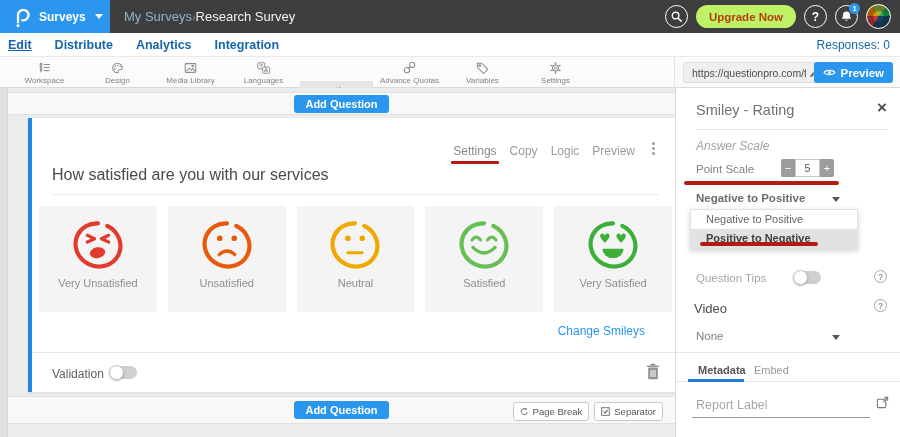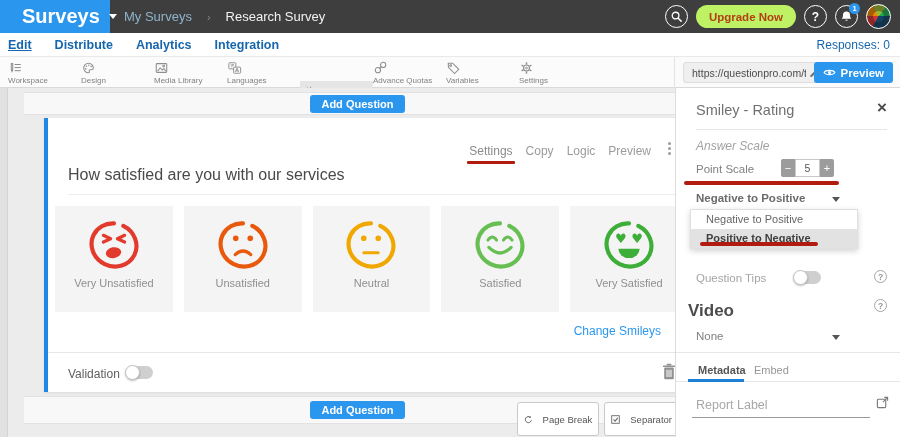--- a/index.html
+++ b/index.html
@@ -5,23 +5,23 @@
   * { margin:0; padding:0; box-sizing:border-box; }
   html,body { background:#fff; }
   .app {
     position:relative; width:900px; height:437px; overflow:hidden;
     font-family:"Liberation Sans", sans-serif; background:#ececec;
   }
   
   .topbar { position:absolute; top:0; left:0; width:900px; height:33px; background:#3e3e3e; }
   .logo-block { position:absolute; left:0; top:0; width:110px; height:33px; background:#2b96ee;
     display:flex; align-items:center; padding-left:13px; gap:9px; cursor:pointer; }
-  .logo-block .product { color:#fff; font-size:20px; font-weight:bold; }
+  .logo-block .product { color:#fff; font-size:12px; font-weight:bold; }
   .caret-w { width:0; height:0; border-left:4px solid transparent; border-right:4px solid transparent; border-top:5px solid #fff; }
-  .crumbs { position:absolute; left:124px; top:0; height:33px; display:flex; align-items:center; gap:15px; font-size:13px; }
+  .crumbs { position:absolute; left:124px; top:0; height:33px; display:flex; align-items:center; gap:0; font-size:13px; }
   .crumb-parent { color:#8fb3cc; }
   .crumb-sep { color:#8a8a8a; font-size:11px; }
   .crumb-current { color:#f2f2f2; }
   .topbar-right { position:absolute; right:9px; top:0; height:33px; display:flex; align-items:center; gap:8px; }
   .circ-icon { width:23px; height:23px; border:1.5px solid #fff; border-radius:50%;
     display:flex; align-items:center; justify-content:center; color:#fff; font-size:12px; font-weight:bold; }
   .upgrade-btn { height:23px; background:#bef264; border:none; border-radius:12px; color:#b23f16;
     font-family:inherit; font-size:11.5px; font-weight:bold; padding:0 13px; cursor:pointer; }
   .bell-wrap { position:relative; }
   .badge { position:absolute; top:-3px; right:-3px; width:11px; height:11px; background:#2b96ee;
@@ -32,46 +32,46 @@
   
   .navbar { position:absolute; top:33px; left:0; width:900px; height:24px; background:#fff; border-bottom:1px solid #e9e9e9; }
   .nav-tabs { position:absolute; left:8px; top:0; height:24px; display:flex; align-items:center; gap:23px; }
   .nav-tab { font-size:12.5px; font-weight:bold; color:#1766ad; cursor:pointer; }
   .nav-tab.active { text-decoration:underline; }
   .responses { position:absolute; right:10px; top:0; height:24px; display:flex; align-items:center;
     font-size:12px; color:#1766ad; cursor:pointer; }
   
   .toolbar { position:absolute; top:57px; left:0; width:900px; height:31px; background:#fbfbfb; border-bottom:1px solid #d9d9d9; }
   .tool-items { position:absolute; left:8px; top:0; display:flex; }
-  .tool-item { width:73px; height:31px; display:flex; flex-direction:column; align-items:flex-start;
+  .tool-item { width:73px; height:31px; display:flex; flex-direction:column; align-items:center;
     justify-content:center; gap:1px; cursor:pointer; }
   .tool-item.active { background:#e5e5e5;margin-top:24px; }
   .tool-item svg { display:block; }
   .tool-label { font-size:8px; color:#828282; white-space:nowrap; }
   .tool-divider { position:absolute; right:225px; top:0; height:31px; border-left:1px solid #e3e3e3; }
   .url-box { position:absolute; right:75px; top:5px; width:142px; height:21px; background:#efefef;
     border:1px solid #ddd; border-radius:3px; }
   .url-input { width:100%; height:100%; border:none; background:transparent; font-family:inherit;
     font-size:10.5px; color:#4c4c4c; padding:0 18px 0 8px; outline:none; }
   .url-pencil { position:absolute; right:4px; top:4px; cursor:pointer; }
   .preview-btn { position:absolute; right:7px; top:5px; height:21px; background:#2b96ee; border:none;
     border-radius:3px; color:#fff; font-family:inherit; font-size:11.5px; font-weight:bold;
     display:flex; align-items:center; gap:5px; padding:0 9px; cursor:pointer; }
   
   .main { position:absolute; top:88px; left:0; width:900px; height:349px; background:#ececec; }
   .scroll-strip { position:absolute; left:0; top:0; width:8px; height:349px; background:#e1e1e1; border-right:1px solid #d4d4d4; }
-  .content { position:absolute; left:24px; top:0; width:667px; height:349px;text-decoration:underline; }
+  .content { position:absolute; left:8px; top:0; width:667px; height:349px;text-decoration:underline; }
   .addq-bar { position:absolute; left:0; width:667px; background:#f8f8f8; border-top:1px solid #e2e2e2;
     border-bottom:1px solid #e2e2e2; display:flex; align-items:center; justify-content:center; }
   .addq-bar.one { top:4px; height:23px; }
   .addq-bar.two { top:308px; height:28px; }
   .add-q { background:#2b96ee; border:none; border-radius:3px; color:#fff; font-family:inherit;
     font-size:11px; font-weight:bold; padding:3px 11px; cursor:pointer; }
   .bar2-right { position:absolute; right:12px; top:5px; display:flex; gap:5px; }
-  .small-btn { display:flex; align-items:center; gap:10px; height:34px; background:#fff;
+  .small-btn { display:flex; align-items:center; gap:4px; height:19px; background:#fff;
     border:1px solid #c9c9c9; border-radius:3px; font-family:inherit; font-size:9.5px; color:#555;
     padding:0 6px; cursor:pointer; }
   
   .card { position:absolute; left:20px; top:30px; width:647px; height:274px; background:#fff;
     border-left:4px solid #1f87e4; box-shadow:0 1px 2px rgba(0,0,0,.08); }
   .card-tabs { position:absolute; top:26px; right:40px; display:flex; gap:13px; font-size:12px; color:#9b9b9b; }
   .card-tab { cursor:pointer; }
   .card-tab.active { color:#8a8a8a; position:relative; }
   .card-tab.active::after { content:""; position:absolute; left:-2px; right:-2px; bottom:-6px; height:3px;
     background:#b11b10; border-radius:1px; }
@@ -115,21 +115,21 @@
   .dd-list { position:absolute; top:121px; left:14px; width:168px; background:#fff;
     border:1px solid #e0e0e0; box-shadow:0 2px 6px rgba(0,0,0,.18); z-index:5; }
   .dd-option { height:19px; line-height:19px; padding-left:15px; font-size:11px; color:#666; cursor:pointer; }
   .dd-option.active { background:#e2e2e2; color:#3f3f3f; font-weight:bold; }
   .tips-label { position:absolute; top:184px; left:20px; font-size:11.5px; color:#a5a5a5; }
   .tips-toggle { position:absolute; top:183px; left:118px; }
   .help-circle { position:absolute; right:13px; width:13px; height:13px; border:1.2px solid #a6a6a6;
     border-radius:50%; font-size:8.5px; font-weight:bold; color:#999; display:flex; align-items:center;
     justify-content:center; cursor:pointer; }
   .help-tips { top:182px; }
-  .video-label { position:absolute; top:213px; left:12px; font-size:17px; font-weight:bold; color:#4c4c4c; }
+  .video-label { position:absolute; top:213px; left:18px; font-size:13px; font-weight:normal; color:#4c4c4c; }
   .help-video { top:211px; }
   .none-select { position:absolute; top:242px; left:20px; font-size:11.5px; color:#808080; cursor:pointer; }
   .p-div2 { position:absolute; top:264px; left:0; right:0; border-top:1px solid #e6e6e6; }
   .ptab { position:absolute; top:276px; font-size:11px; cursor:pointer; }
   .ptab.metadata { left:22px; color:#555; font-weight:bold; }
   .ptab.embed { left:78px; color:#979797; }
   .p-div3 { position:absolute; top:293px; left:0; right:0; border-top:1px solid #e6e6e6; }
   .ptab-underline { position:absolute; top:291px; left:12px; width:56px; height:2.5px; background:#1d7fd8; }
   .report-input { position:absolute; top:306px; left:16px; width:178px; border:none;
     border-bottom:1.5px solid #9a9a9a; background:transparent; font-family:inherit; font-size:12.5px;

